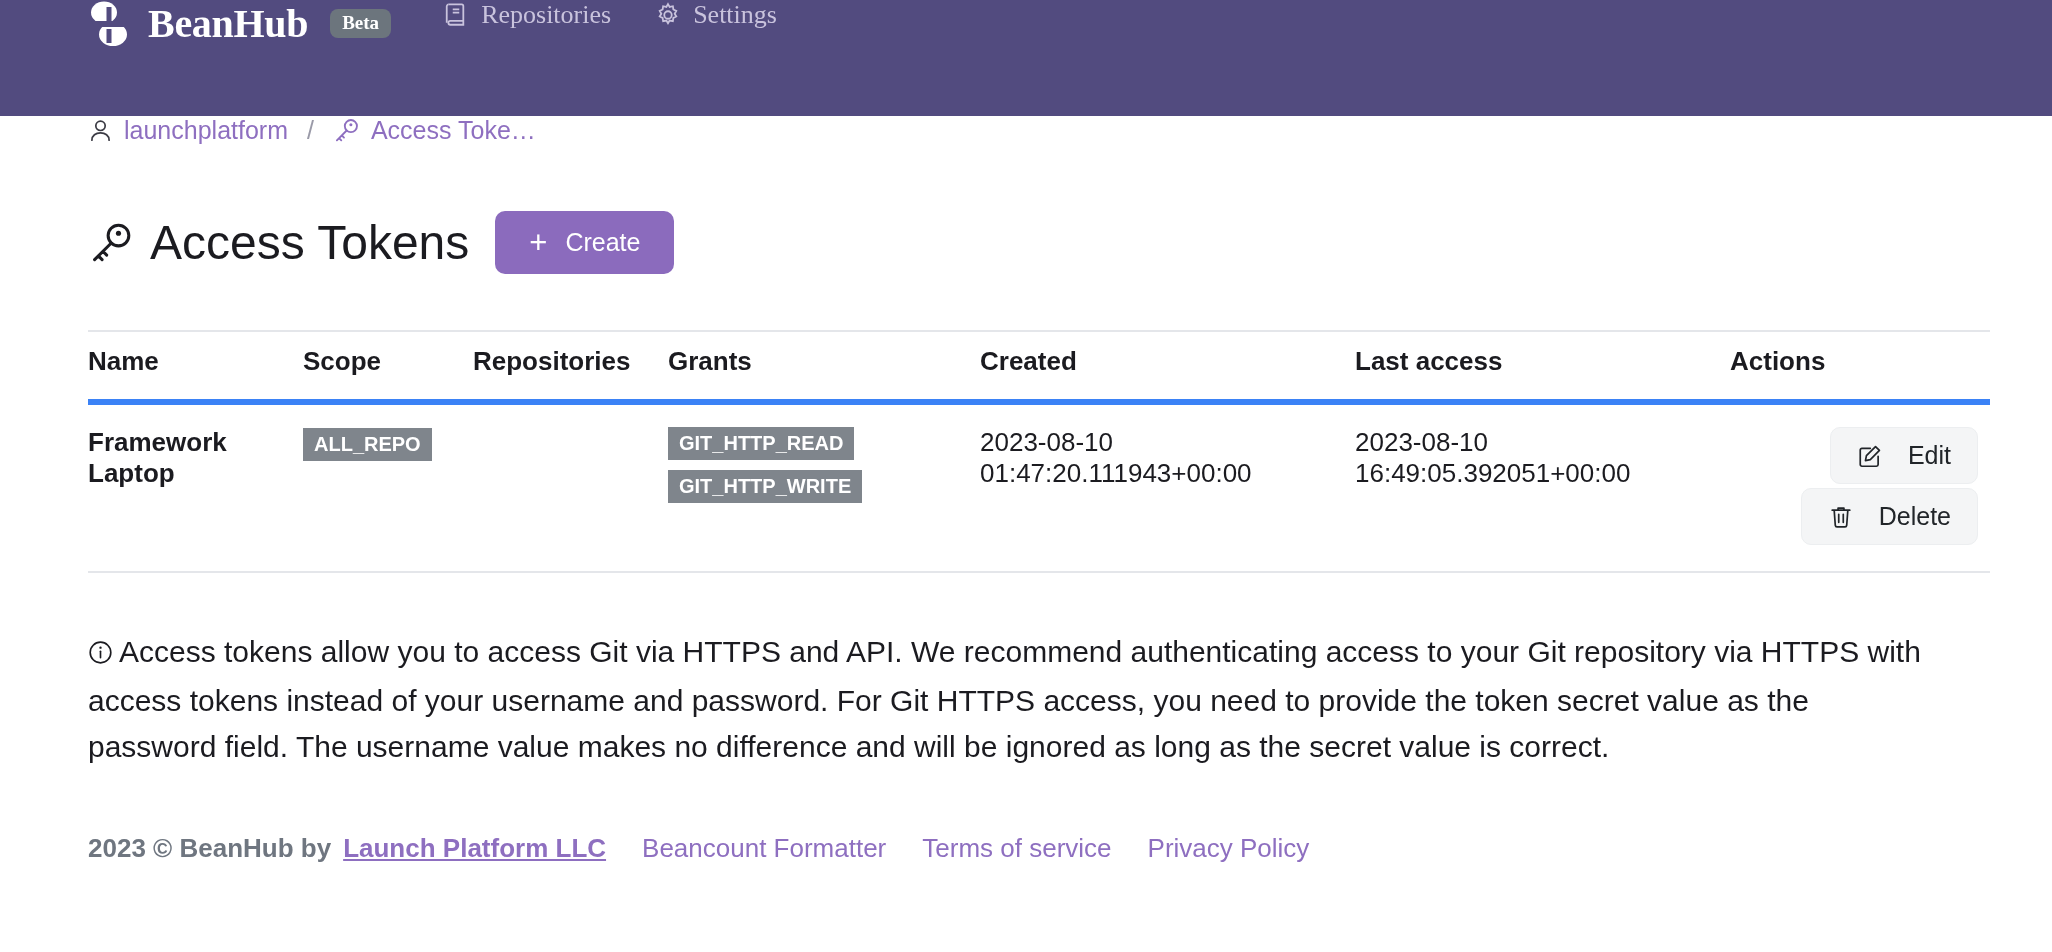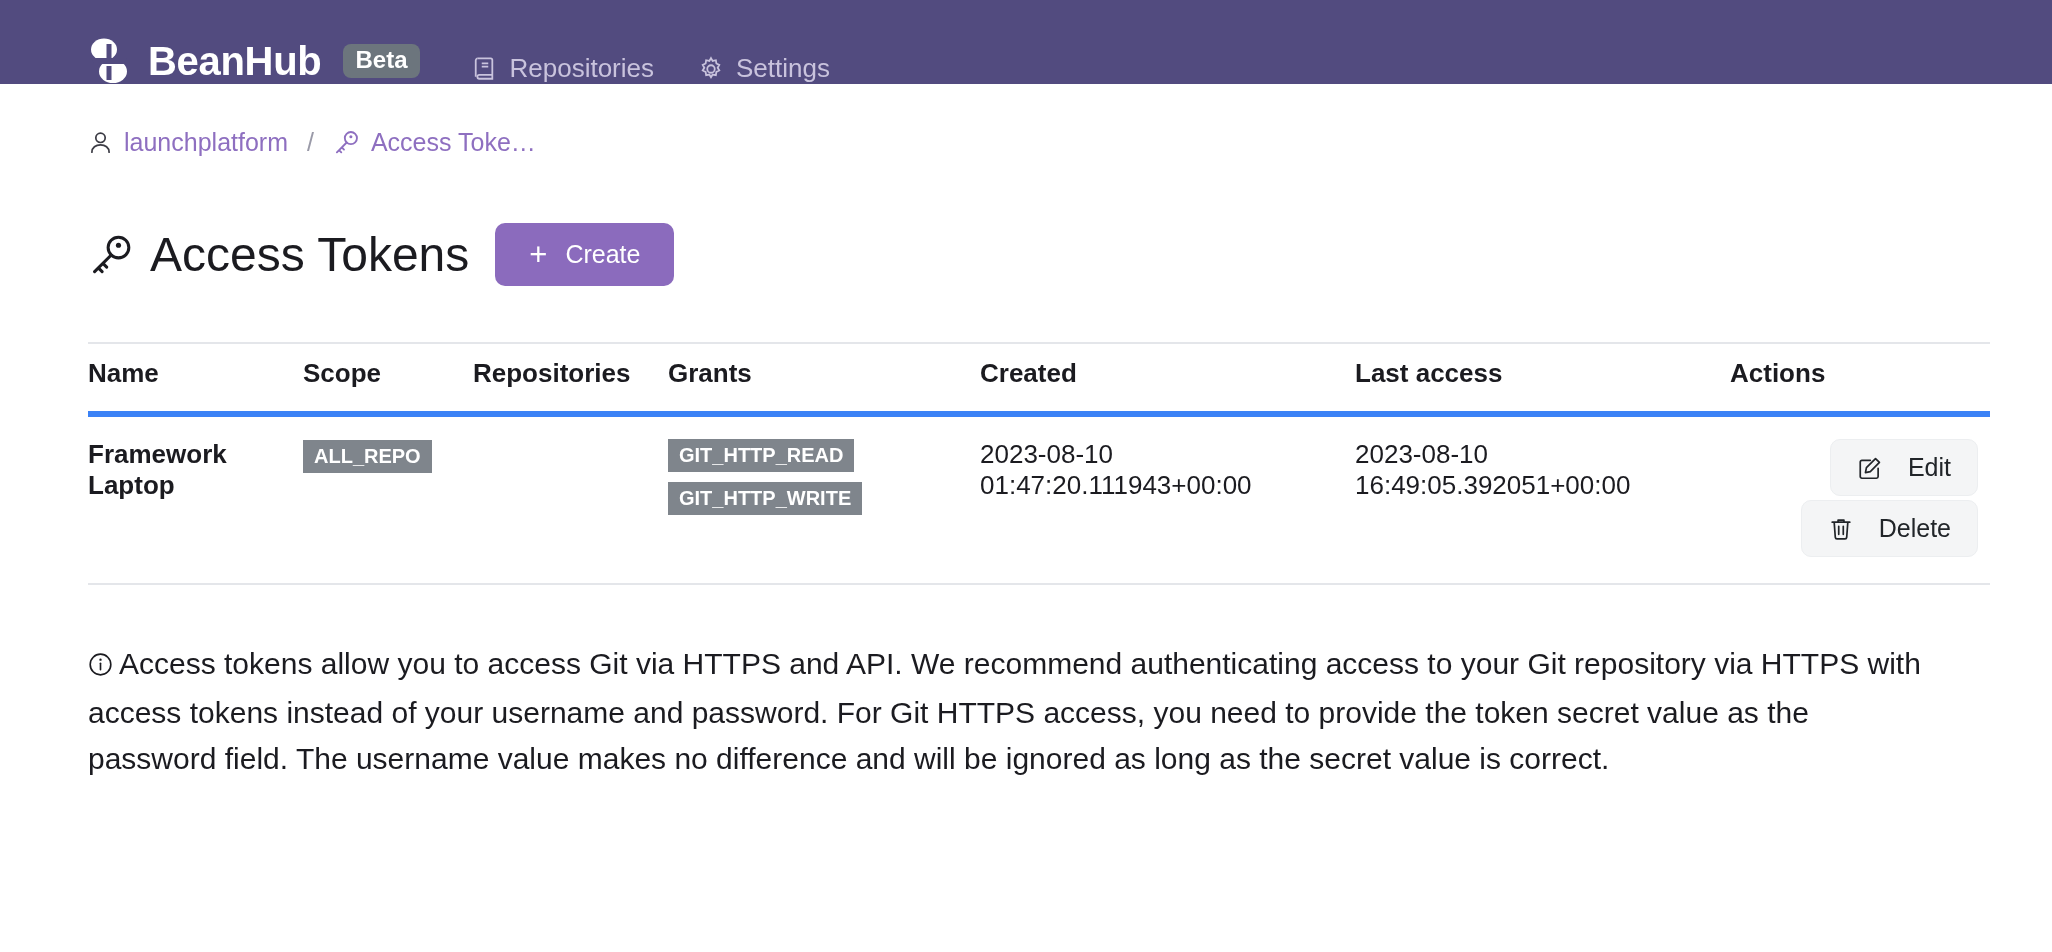--- a/index.html
+++ b/index.html
@@ -6,45 +6,46 @@
   html, body {
     margin: 0; padding: 0;
     width: 2052px; height: 952px;
     background: #ffffff;
     font-family: "Liberation Sans", sans-serif;
     -webkit-font-smoothing: antialiased;
   }
 
   
   .navbar {
-    height: 84px;
+    height: 116px;
     background: #524b7f;
     display: flex;
-    align-items: flex-end;
+    align-items: flex-start;
     padding: 0 62px 0 88px;
+    font-family: Liberation Serif, serif;
   }
   .brand {
     display: flex;
     align-items: center;
     gap: 18px;
     margin-right: 52px;
     text-decoration: none;
   }
   .brand-logo { width: 42px; height: 46px; flex: none; display:block; }
   .brand-name {
     color: #ffffff;
     font-size: 40px;
     font-weight: 700;
     letter-spacing: -0.3px;
     white-space: nowrap;
   }
   .beta-badge {
     background: #6c757d;
     color: #ffffff;
-    font-size: 24px;
+    font-size: 19px;
     font-weight: 700;
     border-radius: 8px;
     padding: 4px 12px 6px;
     margin-left: 4px;
     line-height: 1;
   }
   .nav-links { display: flex; align-items: center; gap: 44px; }
   .nav-link {
     display: flex;
     align-items: center;
@@ -57,21 +58,20 @@
   .nav-link svg { flex: none; display: block; }
   .nav-right { margin-left: auto; }
 
   
   .content { padding: 0 62px 0 88px; }
 
   .breadcrumb {
     display: flex;
     align-items: center;
     gap: 14px;
-    padding-top: 44px;
     font-size: 25px;
   }
   .crumb {
     display: flex; align-items: center; gap: 11px;
     color: #8e6fc0;
     text-decoration: none;
     white-space: nowrap;
   }
   .crumb svg { flex: none; display: block; }
   .crumb-sep { color: #9a9aa8; font-size: 25px; padding: 0 5px; }
@@ -346,14 +346,21 @@
   <p class="info-note">
     <span class="info-icon">
       <svg width="25" height="25" viewBox="0 0 16 16" fill="none" stroke="#1b1b20" stroke-width="1.05">
         <circle cx="8" cy="8" r="6.6"></circle>
         <path d="M8 7.2v4.1" stroke-linecap="round"></path>
         <circle cx="8" cy="4.9" r="0.75" fill="#1b1b20" stroke="none"></circle>
       </svg>
     </span><span>Access tokens allow you to access Git via HTTPS and API. We recommend authenticating access to your Git repository via HTTPS with access tokens instead of your username and password. For Git HTTPS access, you need to provide the token secret value as the password field. The username value makes no difference and will be ignored as long as the secret value is correct.</span>
   </p>
 
+  <div class="footer">
+    <span class="copyright">2023 © BeanHub by</span>
+    <a class="footer-link underline" href="#">Launch Platform LLC</a>
+    <a class="footer-link" href="#">Beancount Formatter</a>
+    <a class="footer-link" href="#">Terms of service</a>
+    <a class="footer-link" href="#">Privacy Policy</a>
+  </div>
 
 </div>
 
 </body></html>

